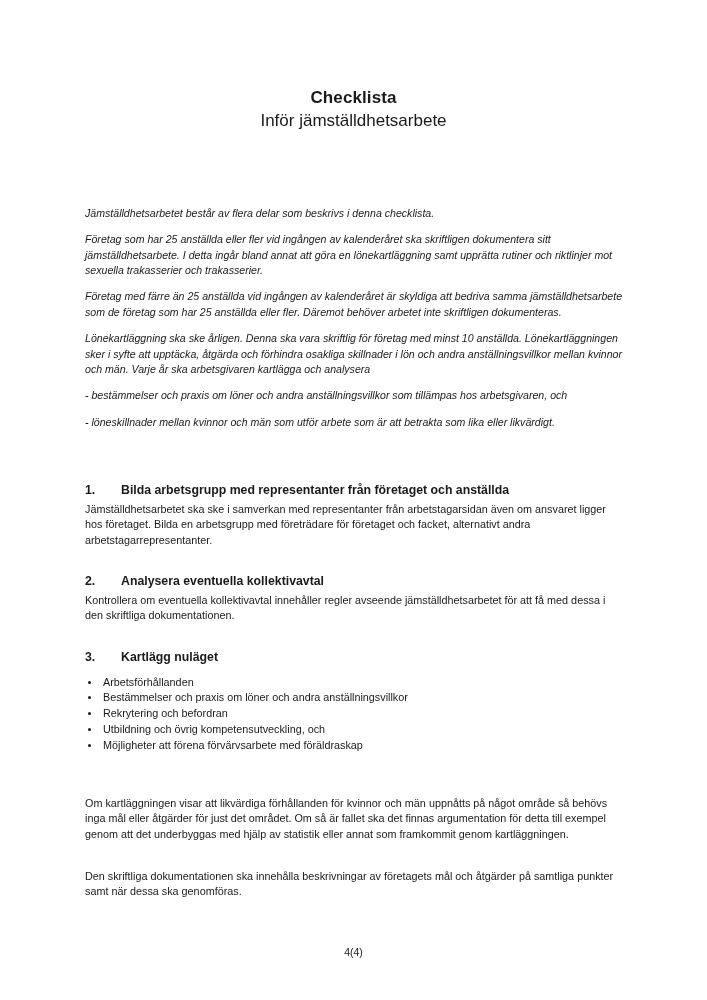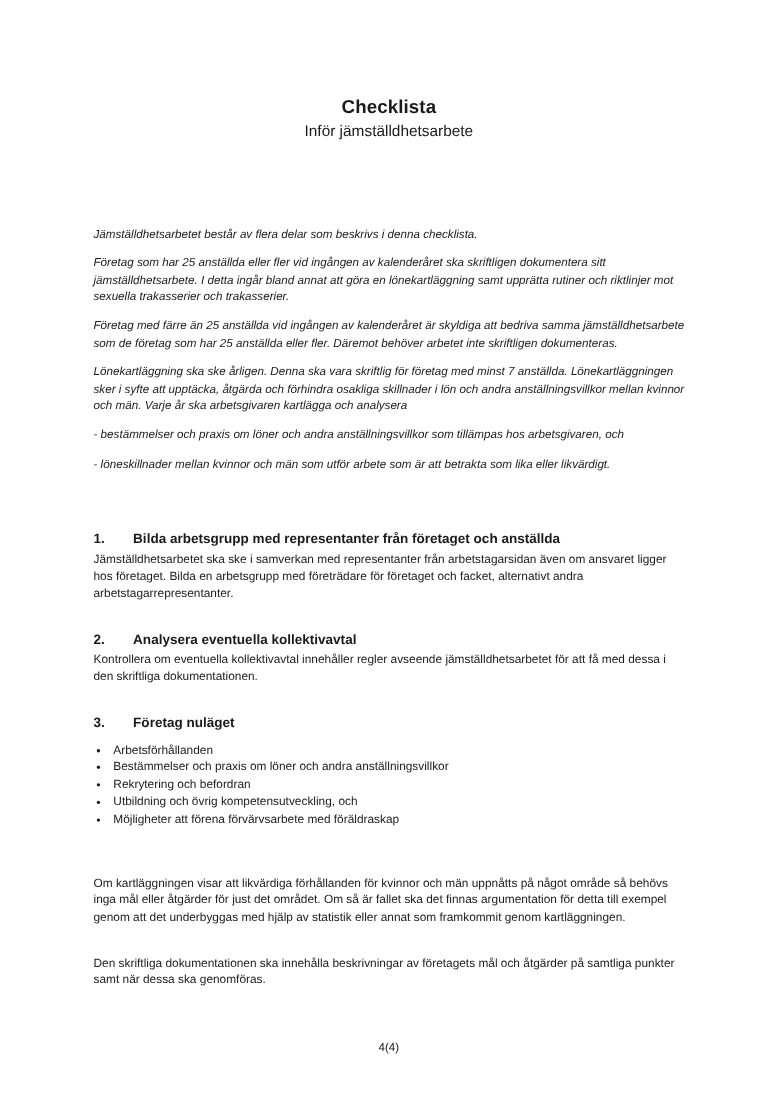--- a/index.html
+++ b/index.html
@@ -33,21 +33,21 @@
     text-align: center;
   }
   .doc-title {
     font-size: 17px;
     font-weight: bold;
     letter-spacing: 0.1px;
     line-height: 1.15;
     margin: 0;
   }
   .doc-subtitle {
-    font-size: 14px;
+    font-size: 17px;
     font-weight: normal;
     line-height: 1.3;
     margin: 2px 0 0 0;
   }
 
   
   .content {
     position: absolute;
     left: 85px;
     top: 202px;
@@ -137,21 +137,21 @@
     <h1 class="doc-title">Checklista</h1>
     <p class="doc-subtitle">Inför jämställdhetsarbete</p>
   </div>
 
   <div class="content">
 
     <div class="intro">
       <p>Jämställdhetsarbetet består av flera delar som beskrivs i denna checklista.</p>
       <p>Företag som har 25 anställda eller fler vid ingången av kalenderåret ska skriftligen dokumentera sitt jämställdhetsarbete. I detta ingår bland annat att göra en lönekartläggning samt upprätta rutiner och riktlinjer mot sexuella trakasserier och trakasserier.</p>
       <p>Företag med färre än 25 anställda vid ingången av kalenderåret är skyldiga att bedriva samma jämställdhetsarbete som de företag som har 25 anställda eller fler. Däremot behöver arbetet inte skriftligen dokumenteras.</p>
-      <p class="tight">Lönekartläggning ska ske årligen. Denna ska vara skriftlig för företag med minst 7 anställda. Lönekartläggningen sker i syfte att upptäcka, åtgärda och förhindra osakliga skillnader i lön och andra anställningsvillkor mellan kvinnor och män. Varje år ska arbetsgivaren kartlägga och analysera</p>
+      <p class="tight">Lönekartläggning ska ske årligen. Denna ska vara skriftlig för företag med minst 10 anställda. Lönekartläggningen sker i syfte att upptäcka, åtgärda och förhindra osakliga skillnader i lön och andra anställningsvillkor mellan kvinnor och män. Varje år ska arbetsgivaren kartlägga och analysera</p>
       <div class="dash-block">
         <p class="dash-line">- bestämmelser och praxis om löner och andra anställningsvillkor som tillämpas hos arbetsgivaren, och</p>
         <p class="dash-line">- löneskillnader mellan kvinnor och män som utför arbete som är att betrakta som lika eller likvärdigt.</p>
       </div>
     </div>
 
     <div class="spacer-xl"></div>
 
     <div>
       <h2 class="section">
@@ -169,21 +169,21 @@
         <span class="htxt">Analysera eventuella kollektivavtal</span>
       </h2>
       <p class="sect-body">Kontrollera om eventuella kollektivavtal innehåller regler avseende jämställdhetsarbetet för att få med dessa i den skriftliga dokumentationen.</p>
     </div>
 
     <div class="spacer-lg"></div>
 
     <div>
       <h2 class="section">
         <span class="num">3.</span>
-        <span class="htxt">Företag nuläget</span>
+        <span class="htxt">Kartlägg nuläget</span>
       </h2>
 
       <ul class="bullets">
         <li>Arbetsförhållanden</li>
         <li>Bestämmelser och praxis om löner och andra anställningsvillkor</li>
         <li>Rekrytering och befordran</li>
         <li>Utbildning och övrig kompetensutveckling, och</li>
         <li>Möjligheter att förena förvärvsarbete med föräldraskap</li>
       </ul>
     </div>

